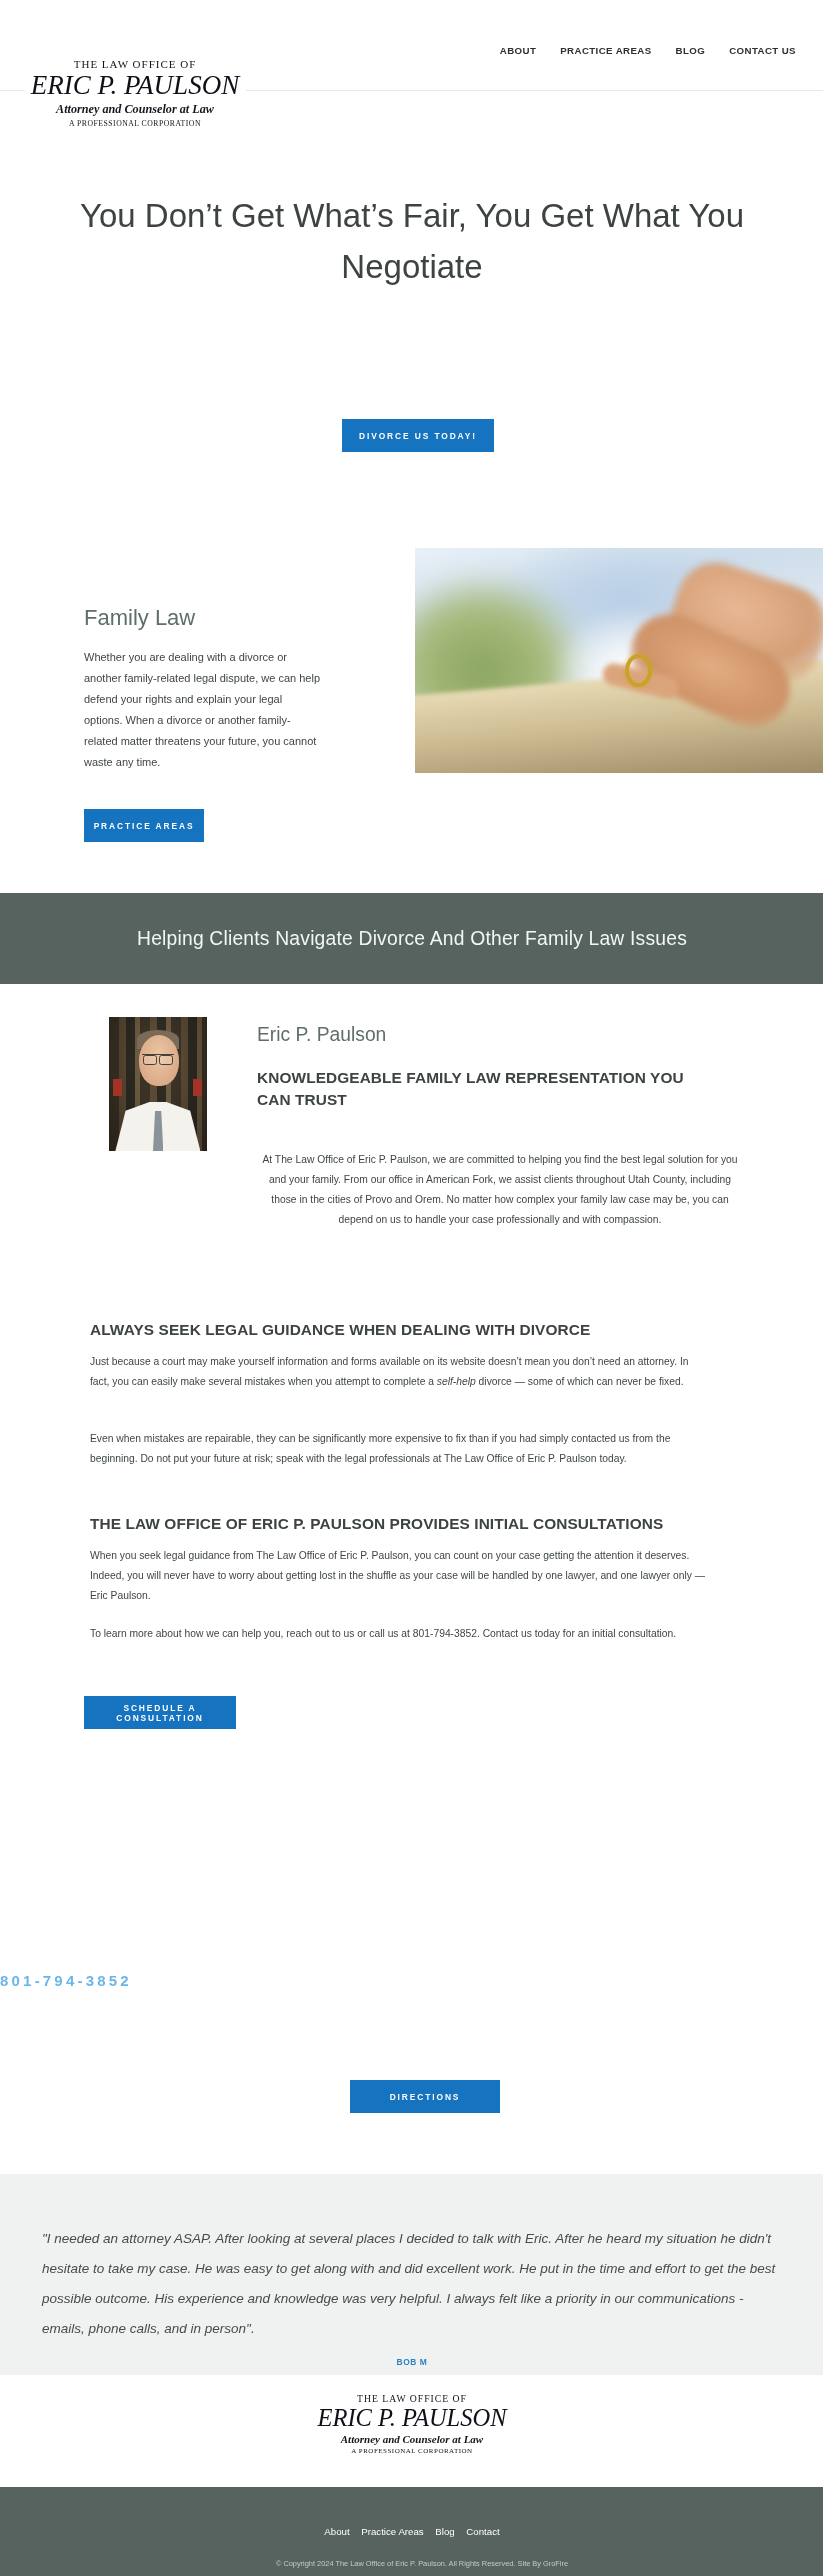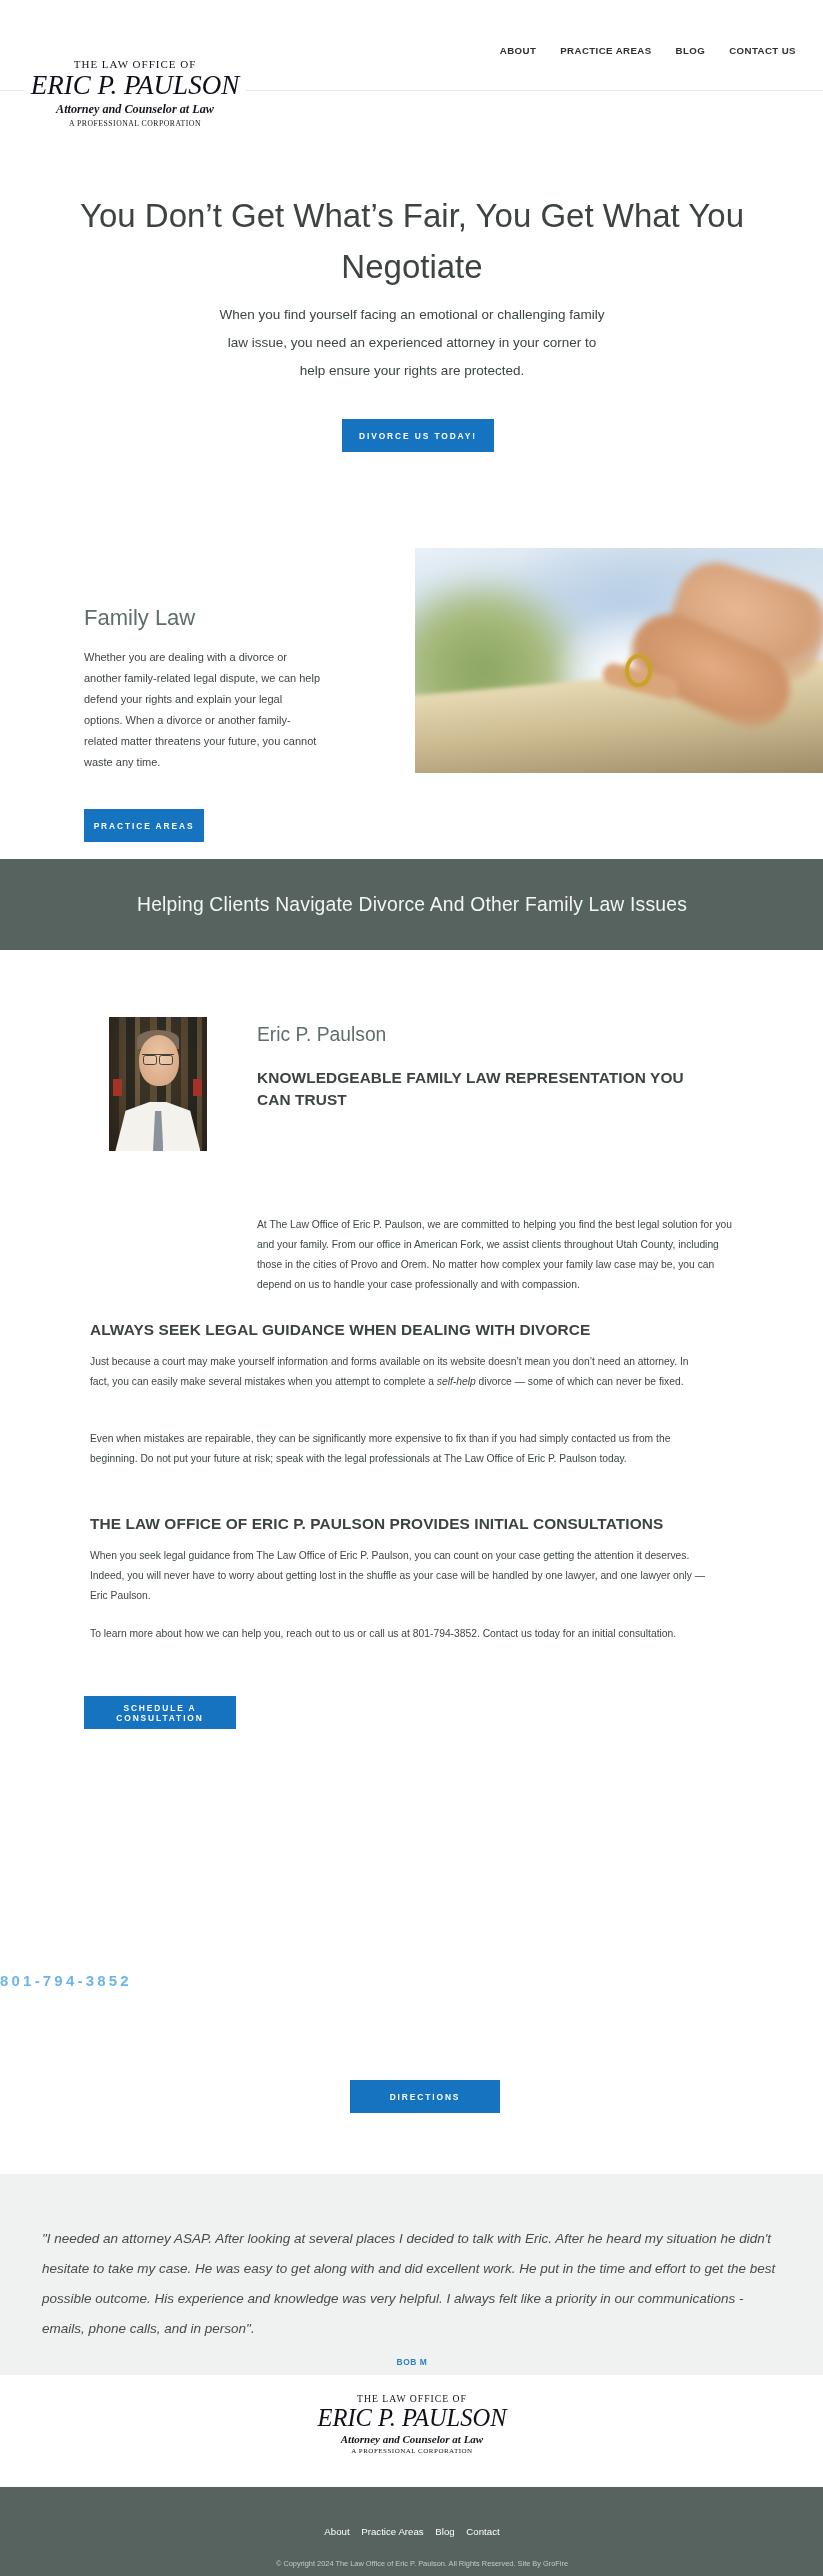--- a/index.html
+++ b/index.html
@@ -61,21 +61,21 @@
               background:radial-gradient(ellipse at 40% 40%,#e8b894 0%,#d49f77 60%,rgba(212,159,119,0) 100%); filter:blur(3.9px); }
   .fl-photo .hand2  { position:absolute; top:84px; left:212px; width:167px; height:77px;
               border-radius:39px; transform:rotate(24deg);
               background:radial-gradient(ellipse at 50% 45%,#e3ac82 0%,#cf9368 65%,rgba(207,147,104,0) 100%); filter:blur(3.2px); }
   .fl-photo .finger { position:absolute; top:122px; left:187px; width:77px; height:22px;
               border-radius:11.6px; transform:rotate(14deg); background:#dba57c; filter:blur(2.6px); }
   .fl-photo .ring   { position:absolute; top:106px; left:210px; width:27px; height:33px;
               border:4.5px solid #c9a227; border-radius:50%; filter:blur(0.6px);
               box-shadow:0 0 5.1px rgba(201,162,39,.6); }
   
-  .banner { position:absolute; top:844px; left:0; width:824px; height:91px;
+  .banner { position:absolute; top:878px; left:0; width:824px; height:91px;
             background:var(--slate,#56635f); display:flex; align-items:center;
             justify-content:center; }
   .banner h2 { font-size:19.3px; font-weight:400; color:#f2f6f5; letter-spacing:0.2px; }
   
   .bio-photo { position:absolute; top:1002px; left:109px; width:98px; height:134px;
                overflow:hidden;
                background:repeating-linear-gradient(90deg,#3b3226 0 10.3px,#5a4933 10.3px 16.7px,#2d2a22 16.7px 26px,#6b5a40 26px 31px); }
   .bio-photo .shade { position:absolute; inset:0; background:radial-gradient(ellipse at 50% 35%,rgba(0,0,0,0) 30%,rgba(0,0,0,.35) 100%); }
   .bio-photo .book1 { position:absolute; top:62px; left:3.9px;  width:9px; height:16.7px; background:#a33327; filter:blur(0.6px); }
   .bio-photo .book2 { position:absolute; top:62px; right:5.1px; width:9px; height:16.7px; background:#a33327; filter:blur(0.6px); }
@@ -94,21 +94,21 @@
                background:#8b9299; clip-path:polygon(20% 0,80% 0,100% 100%,0 100%); }
   .bio-name { position:absolute; top:1009px; left:257px; font-size:19.3px;
               font-weight:400; color:var(--heading_slate,#5e6e6a); }
   .h-dark  { position:absolute; font-size:15.4px; font-weight:700; color:#3d4242;
              line-height:22px; letter-spacing:0.1px; }
   .bio-h1 { top:1052px; left:257px; width:463px; }
   .bio-h2 { top:1304px; left:90px; }
   .bio-h3 { top:1498px; left:90px; }
   .para { position:absolute; font-size:10.3px; line-height:20px; color:#3f4646; }
   .bio-p1 { top:1107px; left:257px; width:486px; }
-  .bio-p2 { top:1200px; left:257px; width:486px; }
+  .bio-p2 { top:1135px; left:257px; width:486px;text-align:center; }
   .bio-p3 { top:1337px; left:90px; width:618px; }
   .bio-p4 { top:1414px; left:90px; width:618px; }
   .bio-p5 { top:1531px; left:90px; width:618px; }
   .bio-p6 { top:1609px; left:90px; width:618px; }
   .italic { font-style:italic; }
   
   .phone { position:absolute; top:1957px; left:0; width:824px; text-align:left;
            font-size:15px; font-weight:700; letter-spacing:3.2px;
            color:var(--light_blue,#6cb5ea); text-decoration:none; cursor:pointer; }
   
@@ -146,21 +146,20 @@
     <a>CONTACT US</a>
   </nav>
   <div class="logo-box">
     <div class="logo-top">THE LAW OFFICE OF</div>
     <div class="logo-name">ERIC P. PAULSON</div>
     <div class="logo-sub">Attorney and Counselor at Law</div>
     <div class="logo-small">A PROFESSIONAL CORPORATION</div>
   </div>
 
   <h1 class="hero-title">You Don’t Get What’s Fair, You Get What You Negotiate</h1>
-  <p class="hero-sub">When you find yourself facing an emotional or challenging family law issue, you need an experienced attorney in your corner to help ensure your rights are protected.</p>
   <a class="btn btn-hero">DIVORCE US TODAY!</a>
 
   <h2 class="fl-title">Family Law</h2>
   <p class="fl-body">Whether you are dealing with a divorce or another family-related legal dispute, we can help defend your rights and explain your legal options. When a divorce or another family-related matter threatens your future, you cannot waste any time.</p>
   <a class="btn btn-practice">PRACTICE AREAS</a>
   <div class="fl-photo">
     <div class="sky"></div>
     <div class="green"></div>
     <div class="glare"></div>
     <div class="fence"></div>

